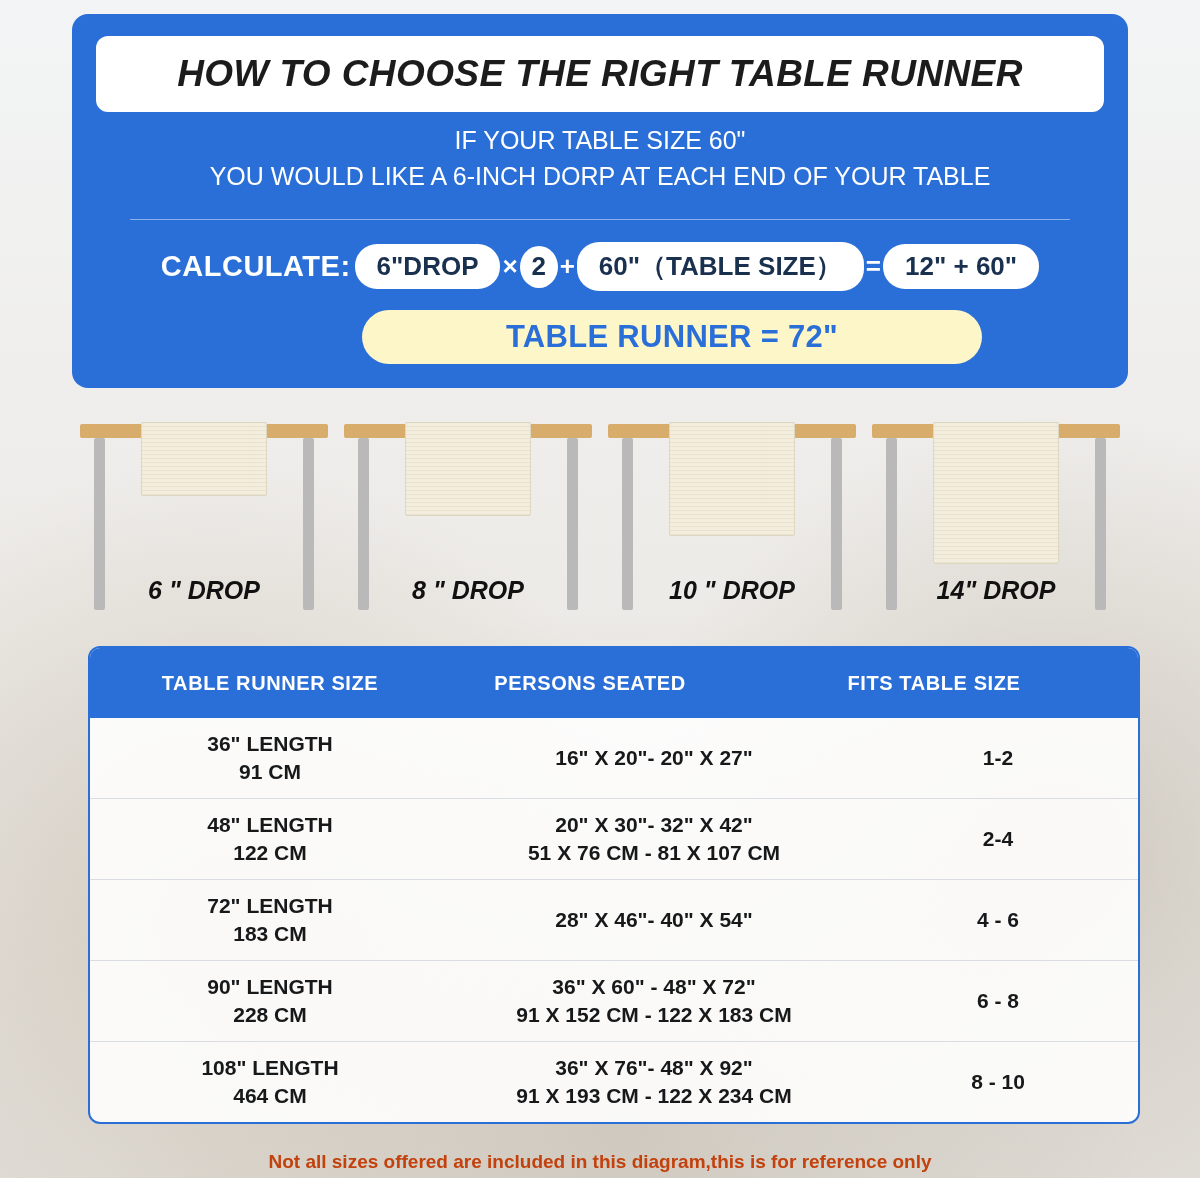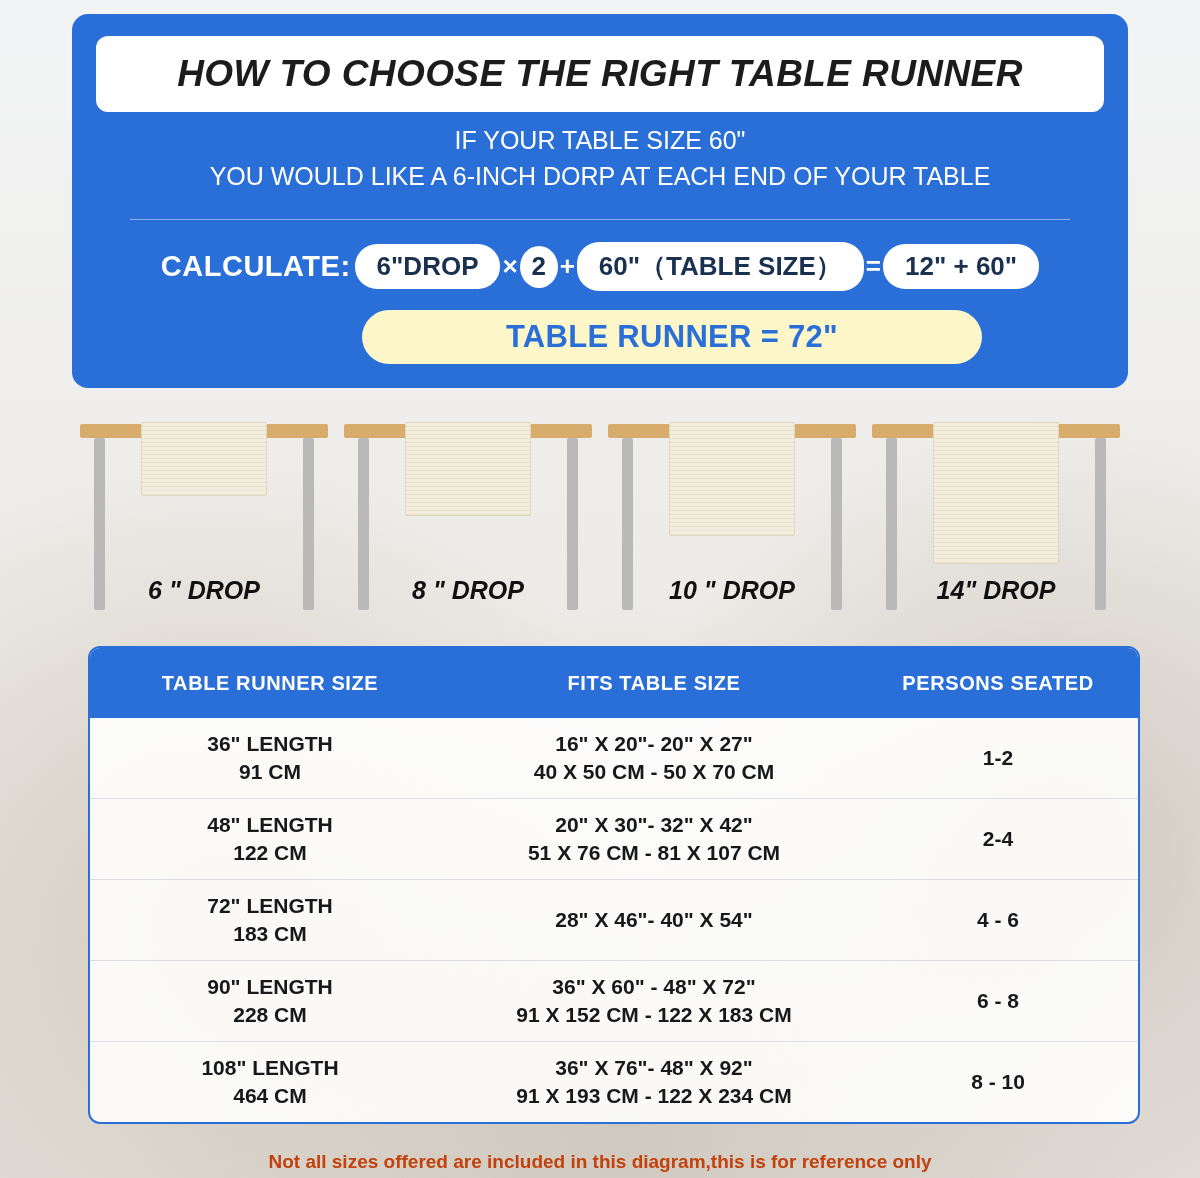--- a/index.html
+++ b/index.html
@@ -323,32 +323,31 @@
       <div class="leg r" style="height:172px;"></div>
       <div class="runner" style="height:140px;"></div>
       <div class="drop-label">14" DROP</div>
     </div>
   </div>
 
   <div class="table-wrap">
 
     <div class="thead">
       <div class="th c1">TABLE RUNNER SIZE</div>
+      <div class="th c3">PERSONS SEATED</div>
       <div class="th c2">FITS TABLE SIZE</div>
-      <div class="th c3">PERSONS SEATED</div>
     </div>
 
     <div class="trow">
       <div class="td c1">
         <div class="l1">36" LENGTH</div>
         <div class="l2">91 CM</div>
       </div>
       <div class="td c2">
         <div class="l1">16" X 20"- 20" X 27"</div>
-        <div class="l2">40 X 50 CM - 50 X 70 CM</div>
       </div>
       <div class="td c3 persons">1-2</div>
     </div>
 
     <div class="trow">
       <div class="td c1">
         <div class="l1">48" LENGTH</div>
         <div class="l2">122 CM</div>
       </div>
       <div class="td c2">

